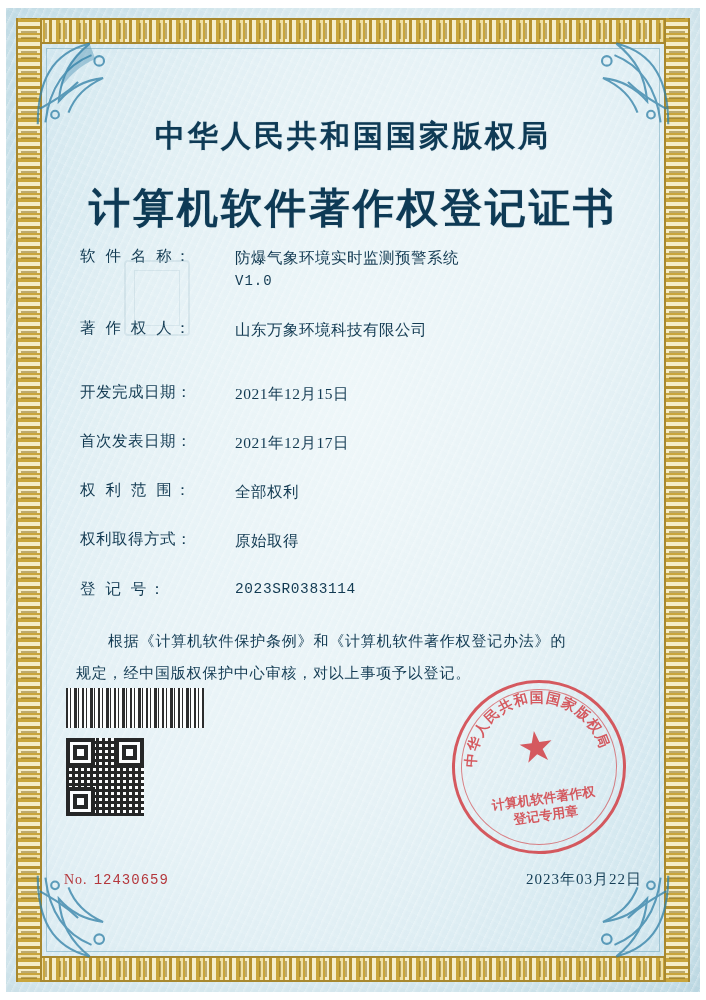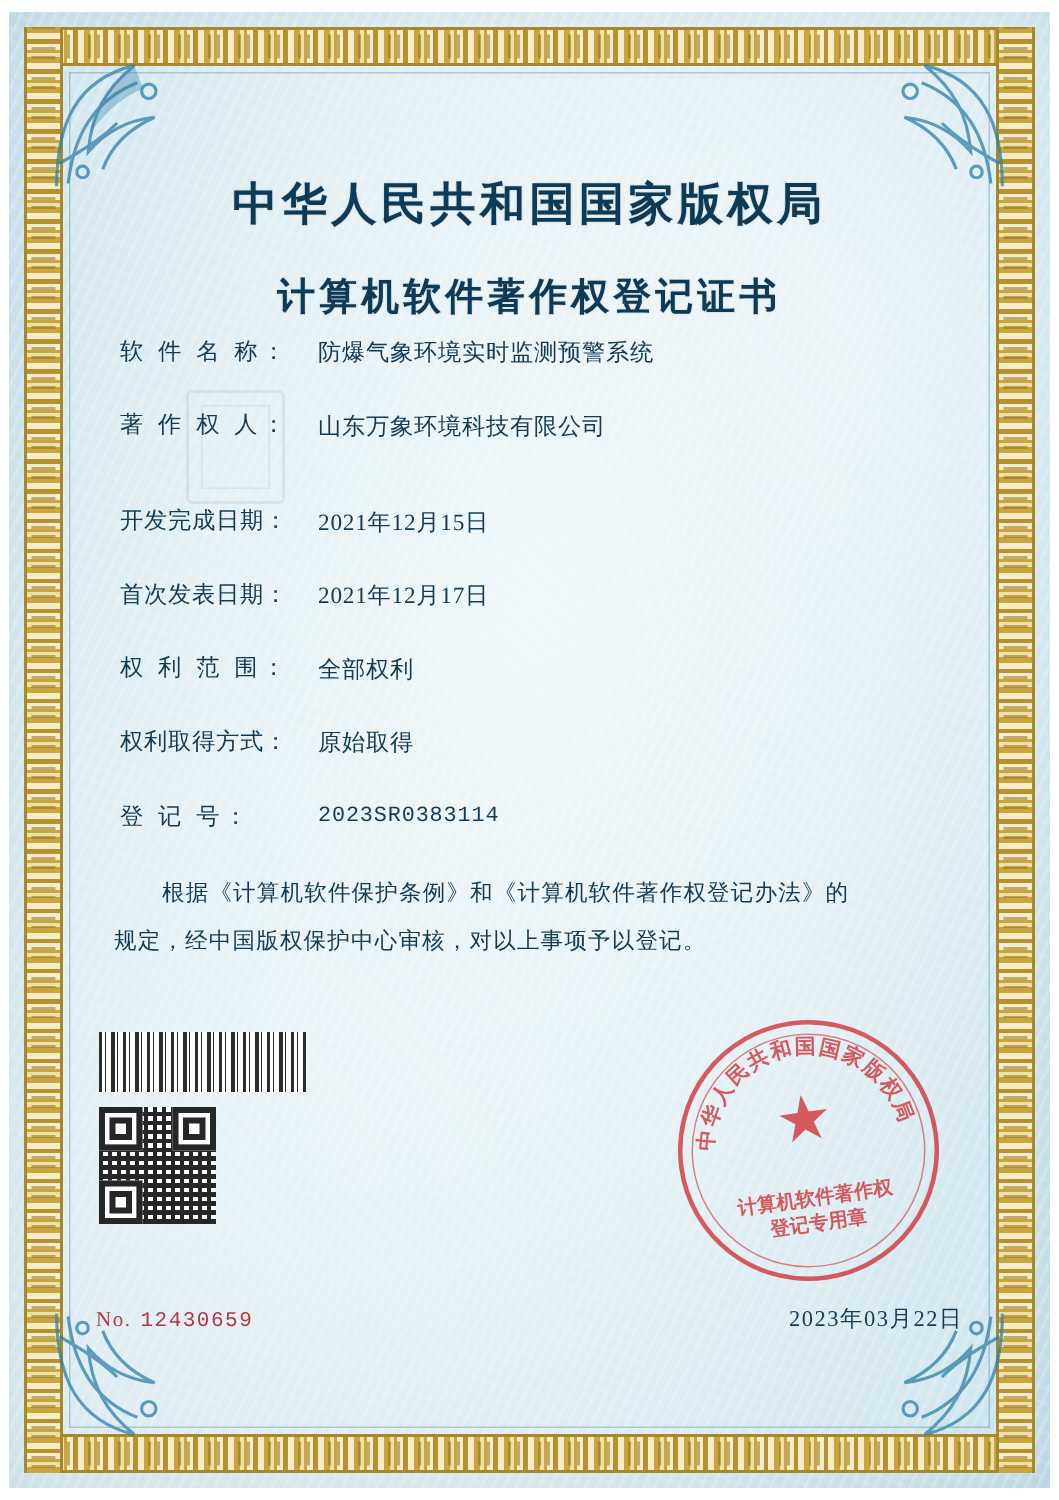--- a/index.html
+++ b/index.html
@@ -150,21 +150,21 @@
     font-family: "Liberation Serif", "DejaVu Serif", serif;
     font-size: 30px;
     letter-spacing: 3px;
     font-weight: 700;
     color: #0e3a55;
     margin-top: 56px;
     text-shadow: 0 0 1px rgba(20,70,95,.35);
   }
   .title-sub {
     text-align: center;
-    font-size: 25px;
+    font-size: 41px;
     letter-spacing: 3px;
     font-weight: 700;
     color: #0e3a55;
     margin-top: 24px;
     text-shadow: 0 0 1px rgba(20,70,95,.35);
   }
 
   .cert-no-row {
     margin-top: 26px;
     text-align: right;
@@ -179,20 +179,21 @@
   .fields {
     margin-top: 10px;
     padding-left: 22px;
   }
   .field {
     display: flex;
     align-items: flex-start;
     margin-bottom: 26px;
     font-size: 15.5px;
     color: #123a52;
+    gap: 23px;
   }
   .field .f-label {
     width: 132px;
     flex: 0 0 132px;
     letter-spacing: 3px;
     white-space: nowrap;
   }
   .field .f-label.tight { letter-spacing: 0.5px; }
   .field .f-value {
     flex: 1;
@@ -431,20 +432,21 @@
 
 
       <div class="watermark"></div>
 
       <div class="fields">
 
         <div class="field">
           <div class="f-label">软 件 名 称：</div>
           <div class="f-value">
             <span>防爆气象环境实时监测预警系统</span>
+            <span class="ver">V1.0</span>
           </div>
         </div>
 
         <div class="field" style="margin-bottom:40px;">
           <div class="f-label">著 作 权 人：</div>
           <div class="f-value">山东万象环境科技有限公司</div>
         </div>
 
         <div class="field">
           <div class="f-label tight">开发完成日期：</div>

